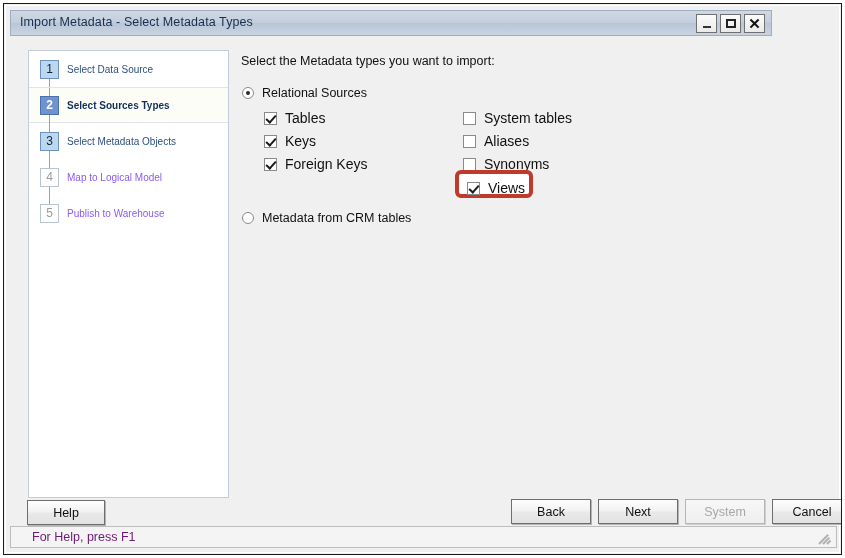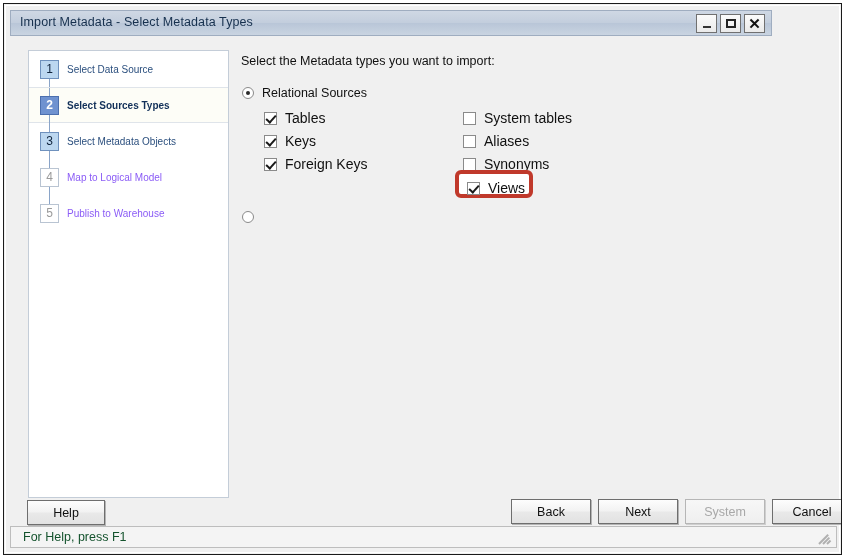--- a/index.html
+++ b/index.html
@@ -244,24 +244,24 @@
     left: 4px;
     bottom: 4px;
     width: 827px;
     height: 22px;
     background: #f4f4f4;
     border: 1px solid #bdbdbd;
     box-sizing: border-box;
   }
   #status-text {
     position: absolute;
-    left: 12px;
+    left: 21px;
     top: 3px;
     font-size: 12.5px;
-    color: #14532d;
+    color: #701a75;
     white-space: nowrap;
   }
   #grip {
     position: absolute;
     right: 3px;
     bottom: 2px;
     width: 14px;
     height: 14px;
   }
   #grip i {
@@ -363,20 +363,21 @@
 
     <div id="views-highlight">
       <div class="cb-row" style="left:8px; top:6px; position:absolute;">
         <span class="cb on"></span>
         <span>Views</span>
       </div>
     </div>
 
     <div class="radio-row" style="left:236px; top:205px;">
       <span class="radio"></span>
+      <span>Metadata from CRM tables</span>
     </div>
 
     <div class="btn" style="left:505px; top:493px; width:80px;">Back</div>
     <div class="btn" style="left:21px;  top:494px; width:78px;">Help</div>
     <div class="btn" style="left:592px; top:493px; width:80px;">Next</div>
     <div class="btn disabled" style="left:679px; top:493px; width:80px;">System</div>
     <div class="btn" style="left:766px; top:493px; width:80px;">Cancel</div>
 
     <div id="statusbar">
       <div id="status-text">For Help, press F1</div>

